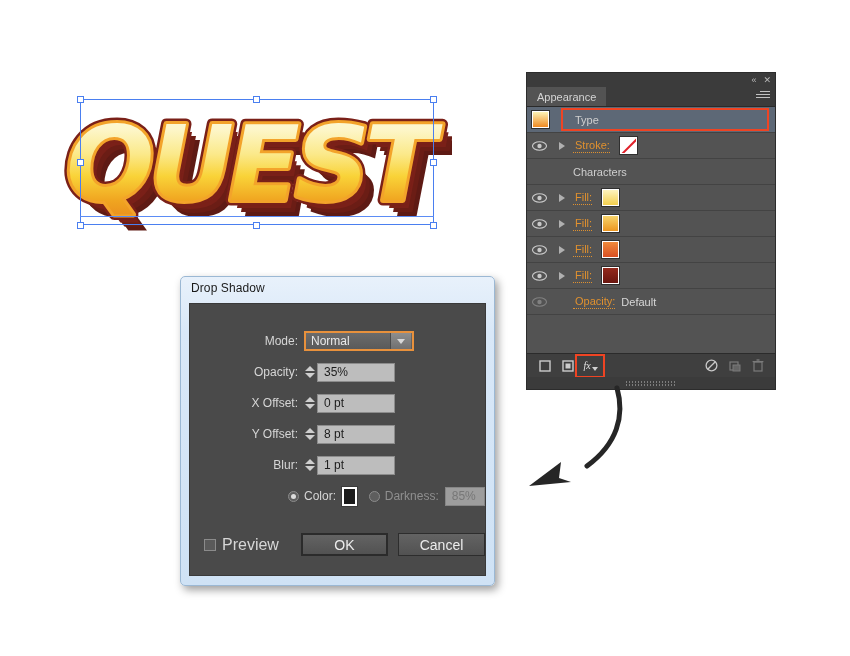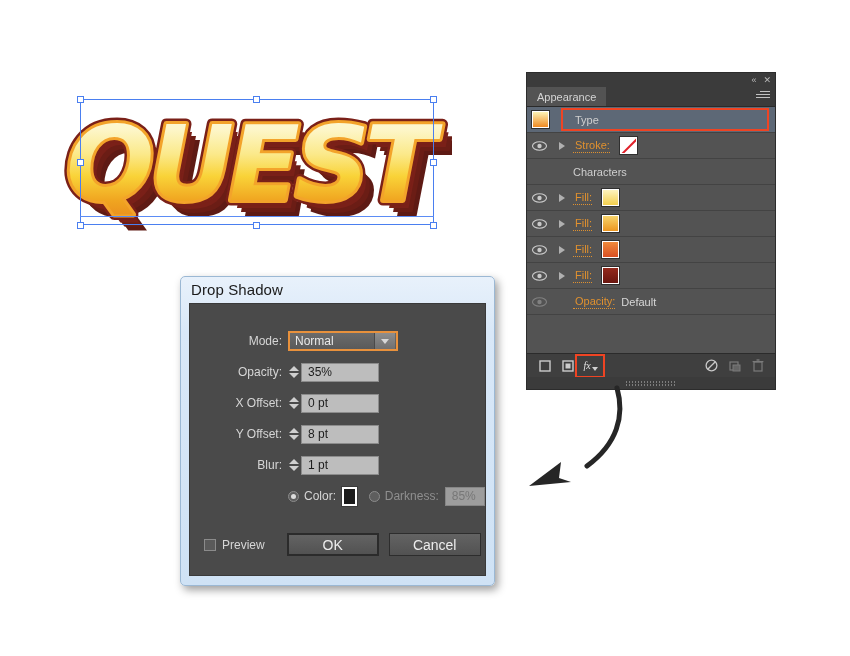--- a/index.html
+++ b/index.html
@@ -28,30 +28,30 @@
   #drop-shadow-dialog{
     position:absolute;left:180px;top:276px;width:315px;height:310px;
     background:linear-gradient(180deg,#e8f1fb 0%,#d9e8f8 18%,#cfe2f5 100%);
     border:1px solid #9bb8d4;
     border-radius:5px;
     box-shadow:3px 4px 9px rgba(0,0,0,.38);
     box-sizing:border-box;
   }
   .dlg-titlebar{
     height:24px;padding:4px 0 0 10px;box-sizing:border-box;
-    font-size:15px;color:#1a1a1a;letter-spacing:.1px;
+    font-size:12px;color:#1a1a1a;letter-spacing:.1px;
   }
   .dlg-body{
     position:absolute;left:8px;top:26px;right:8px;bottom:9px;
     background:#4a4a4a;
     border:1px solid #3a3a3a;
     box-sizing:border-box;
   }
 
-  .row{display:flex;align-items:center;height:22px;margin-bottom:9px;}
+  .row{display:flex;align-items:center;height:22px;margin-bottom:9px;margin-left:16px;}
   .row-label{
     color:#d6d6d6;font-size:12px;text-align:right;
     width:92px;padding-right:6px;flex:0 0 92px;white-space:nowrap;
   }
 
   
   .sel-field{
     position:relative;width:110px;height:20px;
     background:linear-gradient(180deg,#6b6b6b 0%,#5a5a5a 100%);
     border:2px solid #e8913c;box-sizing:border-box;
@@ -99,21 +99,21 @@
     width:19px;height:19px;box-sizing:border-box;
     background:#1b1b1b;border:2px solid #ffffff;outline:1px solid #3a3a3a;
   }
 
   
   .btn-row{display:flex;align-items:center;margin-top:26px;padding-left:14px;}
   .chk{
     width:12px;height:12px;box-sizing:border-box;
     background:#5a5a5a;border:1px solid #8b8b8b;margin-right:6px;flex:0 0 12px;
   }
-  .chk-lbl{color:#d6d6d6;font-size:12px;margin-right:22px;}
+  .chk-lbl{color:#d6d6d6;font-size:16px;margin-right:22px;}
   .btn{
     width:92px;height:23px;box-sizing:border-box;
     background:linear-gradient(180deg,#636363 0%,#525252 100%);
     border:1px solid #2d2d2d;
     color:#ececec;font-size:14px;
     display:flex;align-items:center;justify-content:center;
     font-family:"Liberation Sans", sans-serif;
   }
   .btn.primary{border:2px solid #2b2b2b;}
   .btn + .btn{margin-left:10px;}

